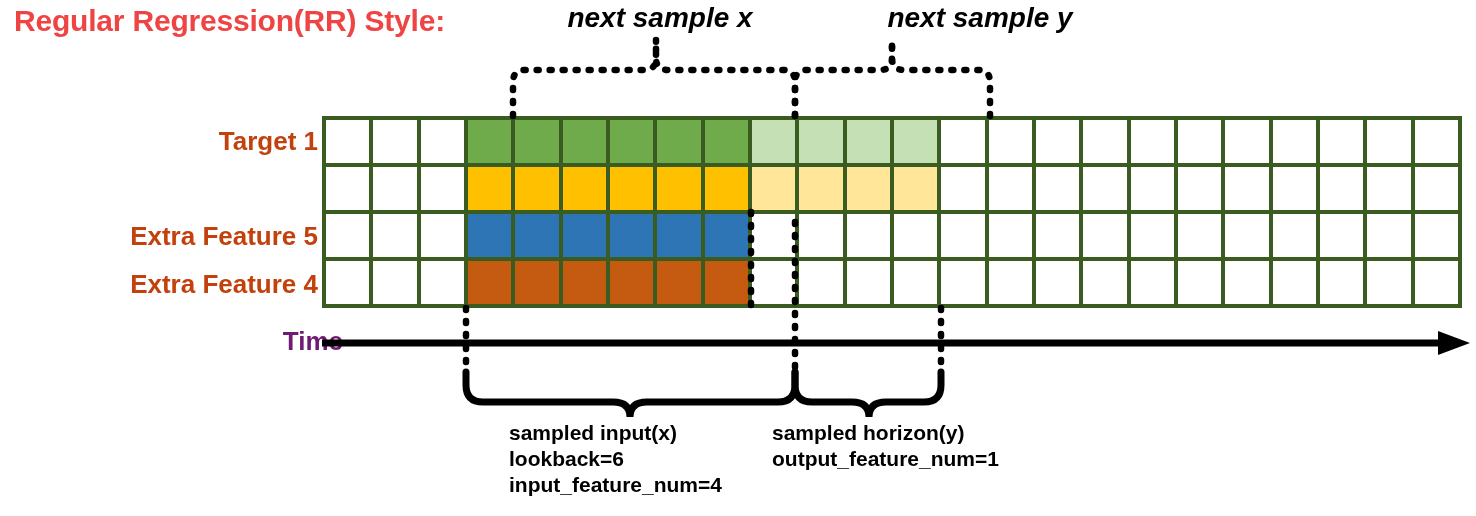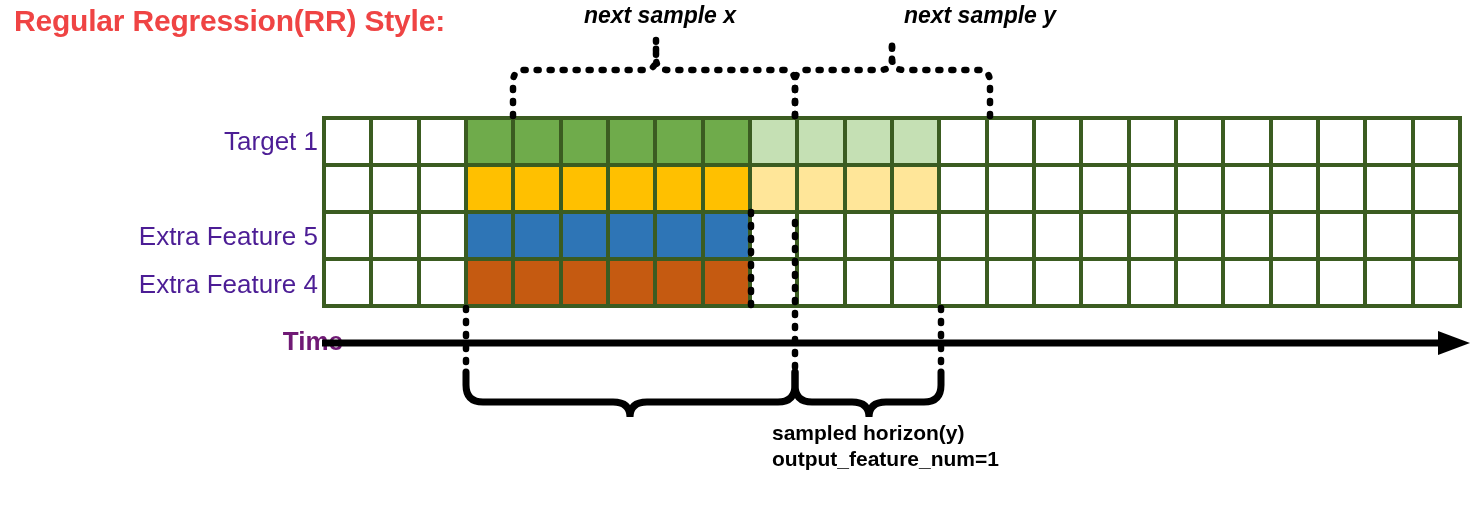--- a/index.html
+++ b/index.html
@@ -16,21 +16,21 @@
   #title{
     position:absolute;left:14px;top:4px;
     font-size:30px;font-weight:700;color:#ef4444;
     letter-spacing:-0.2px;white-space:nowrap;
   }
 
   
   .row-label{
     position:absolute;right:0;width:300px;
     text-align:right;
-    font-size:26px;font-weight:400;color:#4c1d95;
+    font-size:26px;font-weight:700;color:#c2410c;
     white-space:nowrap;
     line-height:47px;height:47px;
   }
   #lbl0{top:118px;}
   #lbl1{top:166px;}
   #lbl2{top:213px;}
   #lbl3{top:261px;}
   .label-col{position:absolute;left:10px;top:0;width:308px;height:516px;}
 
   
@@ -57,21 +57,21 @@
   
   #time-label{
     position:absolute;left:0px;top:326px;width:308px;
     text-align:right;font-size:26px;font-weight:700;color:#701a75;padding-left:35px;
   }
   #time-axis{position:absolute;left:322px;top:330px;width:1148px;height:26px;}
 
   
   #top-braces{position:absolute;left:0;top:0;width:1476px;height:120px;}
   .brace-cap{
-    position:absolute;font-size:23px;font-style:italic;font-weight:600;
+    position:absolute;font-size:28px;font-style:italic;font-weight:600;
     color:#000;white-space:nowrap;text-align:center;
   }
   #cap-x{left:520px;top:2px;width:280px;}
   #cap-y{left:760px;top:2px;width:440px;}
 
   
   .caption{
     position:absolute;top:420px;
     font-size:21px;font-weight:600;color:#000;
     line-height:26px;white-space:nowrap;
@@ -199,20 +199,25 @@
   <svg id="time-axis" viewBox="0 0 1148 26">
     <line x1="0" y1="13" x2="1120" y2="13" stroke="#000" stroke-width="7"></line>
     <polygon points="1116,1 1148,13 1116,25" fill="#000"></polygon>
   </svg>
 
   <div id="top-braces">
     <div class="brace-cap" id="cap-x">next sample x</div>
     <div class="brace-cap" id="cap-y">next sample y</div>
   </div>
 
+  <div class="caption" id="cap-left">
+    <div>sampled input(x)</div>
+    <div>lookback=6</div>
+    <div>input_feature_num=4</div>
+  </div>
   <div class="caption" id="cap-right">
     <div>sampled horizon(y)</div>
     <div>output_feature_num=1</div>
   </div>
 
   <svg id="overlay" viewBox="0 0 1476 516">
 
     <g stroke="#000" stroke-width="6.5" fill="none" stroke-linecap="round" stroke-dasharray="2 11">
       <path d="M513,116 L513,82 Q513,70 525,70 L644,70 Q656,70 656,58 L656,40"></path>
       <path d="M795,116 L795,82 Q795,70 783,70 L668,70 Q656,70 656,58 L656,40"></path>

